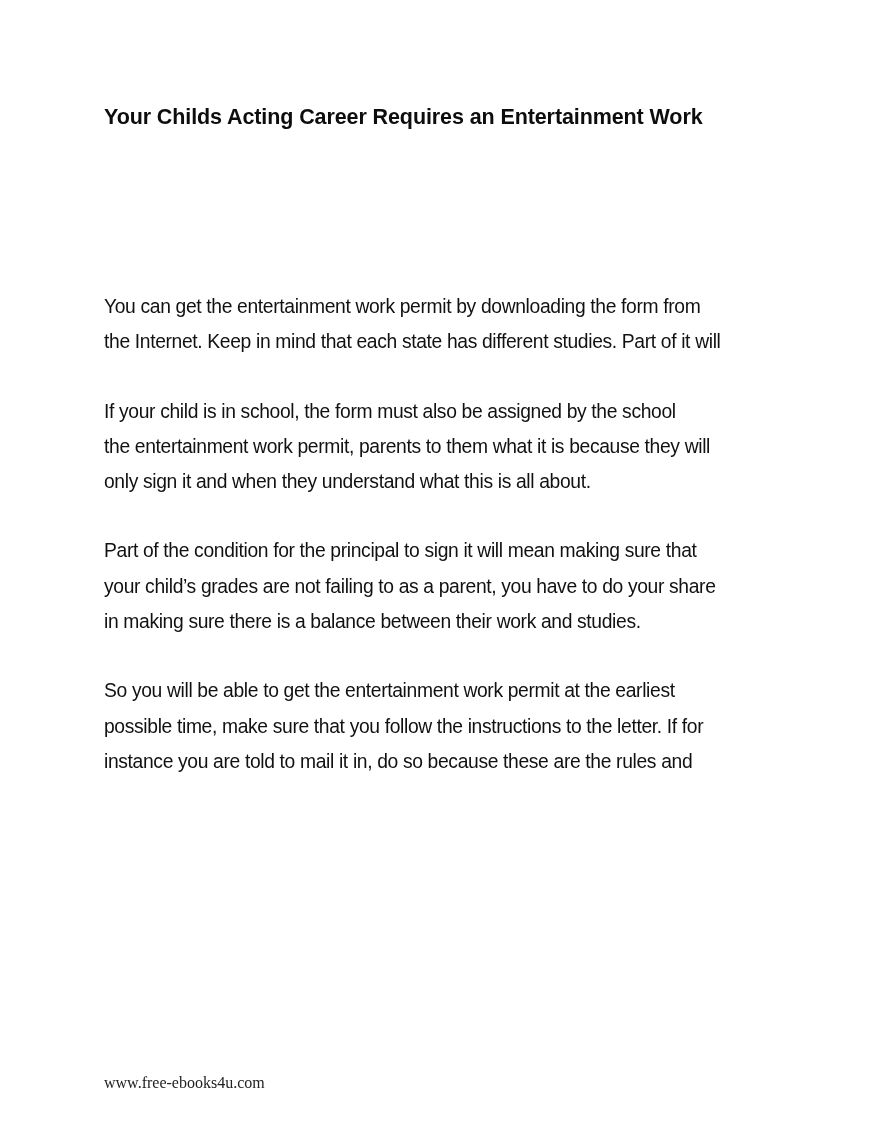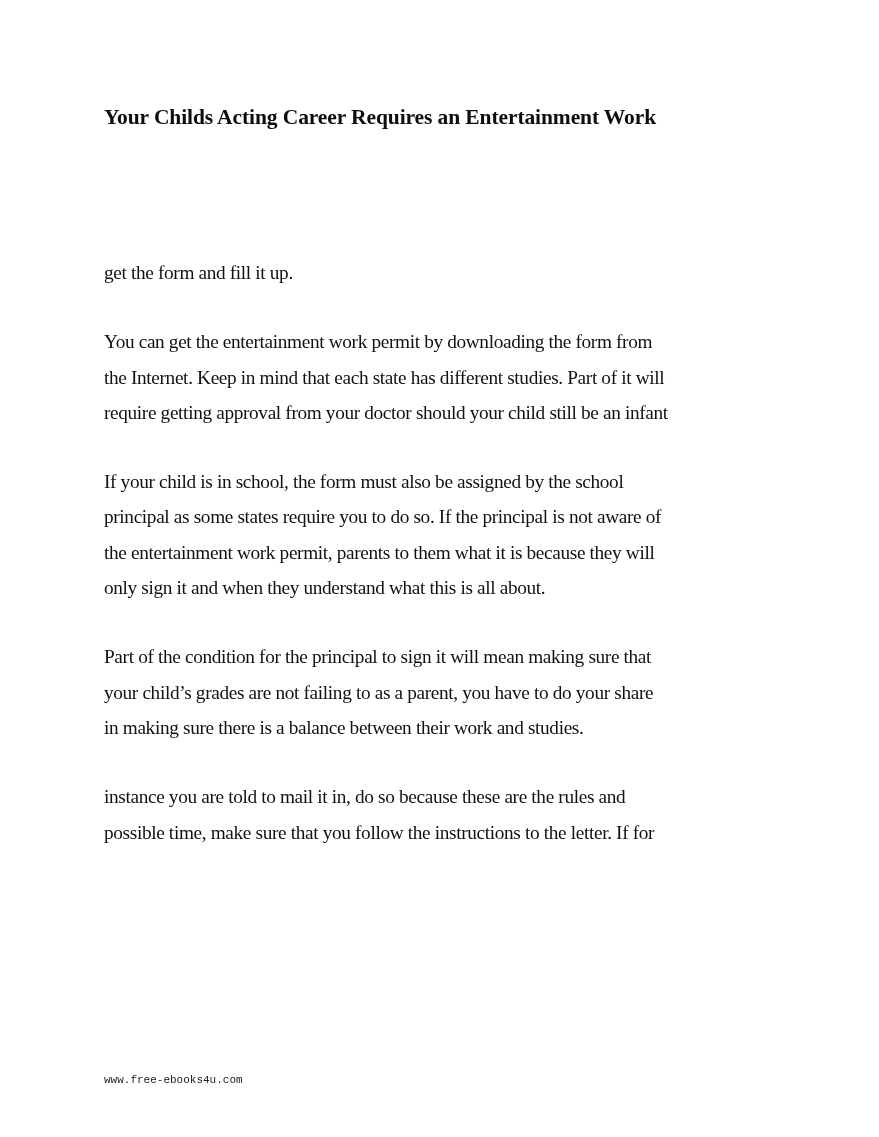--- a/index.html
+++ b/index.html
@@ -44,59 +44,56 @@
       margin: 0 0 34px 0;
       font-family: "Liberation Sans", sans-serif;
       font-size: 19.3px;
       line-height: 35.3px;
       letter-spacing: -0.35px;
       color: #111111;
     }
     .line {
       display: block;
       white-space: nowrap;
-      font-family: Liberation Serif, serif;
     }
     .footer {
       position: absolute;
       left: 104px;
       top: 1074px;
-      font-family: Liberation Mono, monospace;
-      font-size: 11px;
+      font-family: Liberation Serif, serif;
+      font-size: 16px;
       color: #222222;
     }
   </style>
 </head>
 <body>
 
 <div class="page">
   <h1 class="title">
     <span class="line">Your Childs Acting Career Requires an Entertainment  Work</span>
   </h1>
 
   <div class="body">
     <p class="para">
-      <span class="line">get the form and fill it up.</span>
     </p>
     <p class="para">
       <span class="line">You can get the entertainment work permit by downloading the form from</span>
       <span class="line">the Internet. Keep in mind that each state has different studies. Part of it will</span>
-      <span class="line">require getting approval from your doctor should your child still be an infant</span>
     </p>
     <p class="para">
       <span class="line">If your child is in school, the form must also be assigned by the school</span>
-      <span class="line">principal as some states require you to do so. If the principal is not aware of</span>
       <span class="line">the entertainment work permit, parents to them what it is because they will</span>
       <span class="line">only sign it and when they understand what this is all about.</span>
     </p>
     <p class="para">
       <span class="line">Part of the condition for the principal to sign it will mean making sure that</span>
       <span class="line">your child’s grades are not failing to as a parent, you have to do your share</span>
       <span class="line">in making sure there is a balance between their work and studies.</span>
     </p>
     <p class="para">
+      <span class="line">So you will be able to get the entertainment work permit at the earliest</span>
+      <span class="line">possible time, make sure that you follow the instructions to the letter. If for</span>
       <span class="line">instance you are told to mail it in, do so because these are the rules and</span>
-      <span class="line">possible time, make sure that you follow the instructions to the letter. If for</span>
     </p>
   </div>
 
   <div class="footer">www.free-ebooks4u.com</div>
 </div>
 
 </body></html>

